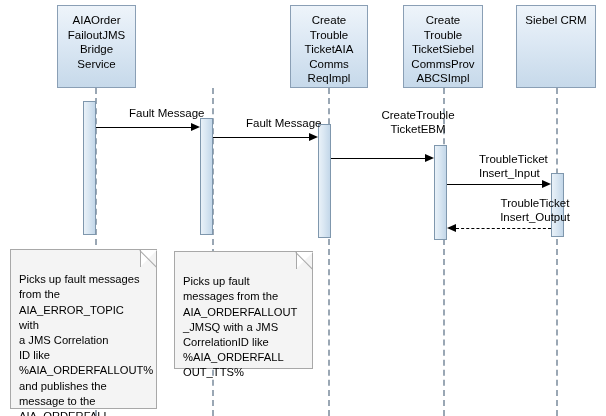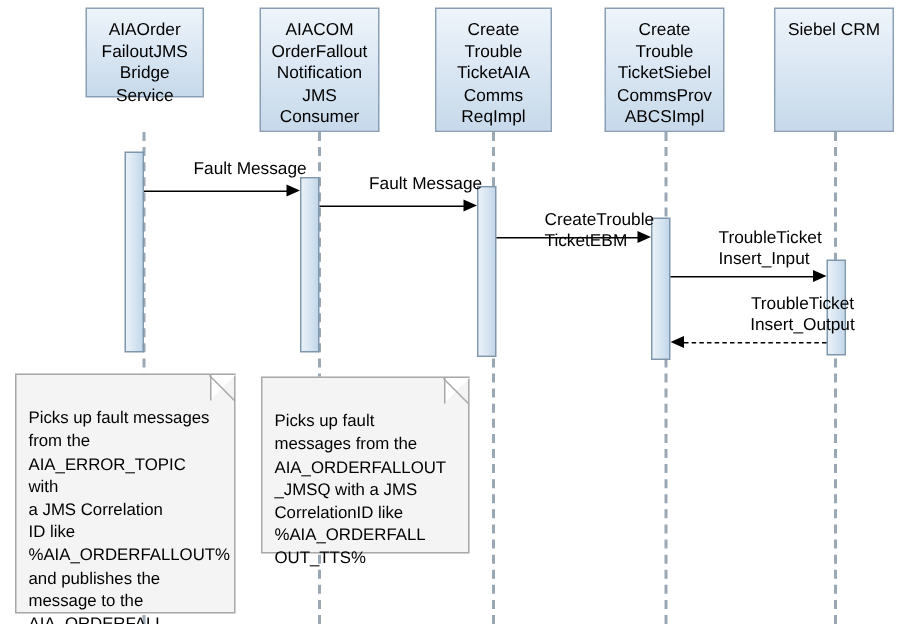--- a/index.html
+++ b/index.html
@@ -125,34 +125,27 @@
 <body>
 
 <div id="canvas">
 
   <div class="lifeline-dash" style="left:95px; top:88px; height:328px;"></div>
   <div class="lifeline-dash" style="left:212px; top:88px; height:328px;"></div>
   <div class="lifeline-dash" style="left:328px; top:88px; height:328px;"></div>
   <div class="lifeline-dash" style="left:443px; top:88px; height:328px;"></div>
   <div class="lifeline-dash" style="left:556px; top:88px; height:328px;"></div>
 
-  <div class="lifeline-box" style="left:57px; top:5px; width:79px; height:60px;">
+  <div class="lifeline-box" style="left:57px; top:5px; width:79px; height:83px;">
     <span class="label">AIAOrder
 FailoutJMS
 Bridge
 Service</span>
   </div>
 
-  <div class="lifeline-box" style="left:173px; top:5px; width:80px; height:83px;">
-    <span class="label">AIACOM
-OrderFallout
-Notification
-JMS
-Consumer</span>
-  </div>
 
   <div class="lifeline-box" style="left:290px; top:5px; width:78px; height:83px;">
     <span class="label">Create
 Trouble
 TicketAIA
 Comms
 ReqImpl</span>
   </div>
 
   <div class="lifeline-box" style="left:403px; top:5px; width:80px; height:83px;">
@@ -174,21 +167,21 @@
   <div class="activation" style="left:551px; top:173px; width:13px; height:64px;"></div>
 
   <div class="msg-label" style="left:105px; top:106px; width:120px;">Fault Message</div>
   <div class="msg-line" style="left:96px; top:127px; width:96px;"></div>
   <div class="arrow-head-right" style="left:191px; top:123px;"></div>
 
   <div class="msg-label" style="left:222px; top:116px; width:120px;">Fault Message</div>
   <div class="msg-line" style="left:213px; top:137px; width:97px;"></div>
   <div class="arrow-head-right" style="left:309px; top:133px;"></div>
 
-  <div class="msg-label" style="left:339px; top:140px; width:110px;">CreateTrouble
+  <div class="msg-label" style="left:339px; top:108px; width:110px;text-align:center;">CreateTrouble
 TicketEBM</div>
   <div class="msg-line" style="left:331px; top:158px; width:95px;"></div>
   <div class="arrow-head-right" style="left:425px; top:154px;"></div>
 
   <div class="msg-label" style="left:455px; top:152px; width:110px;">TroubleTicket
 Insert_Input</div>
   <div class="msg-line" style="left:447px; top:184px; width:96px;"></div>
   <div class="arrow-head-right" style="left:542px; top:180px;"></div>
 
   <div class="msg-label center" style="left:456px; top:196px; width:110px;">TroubleTicket

